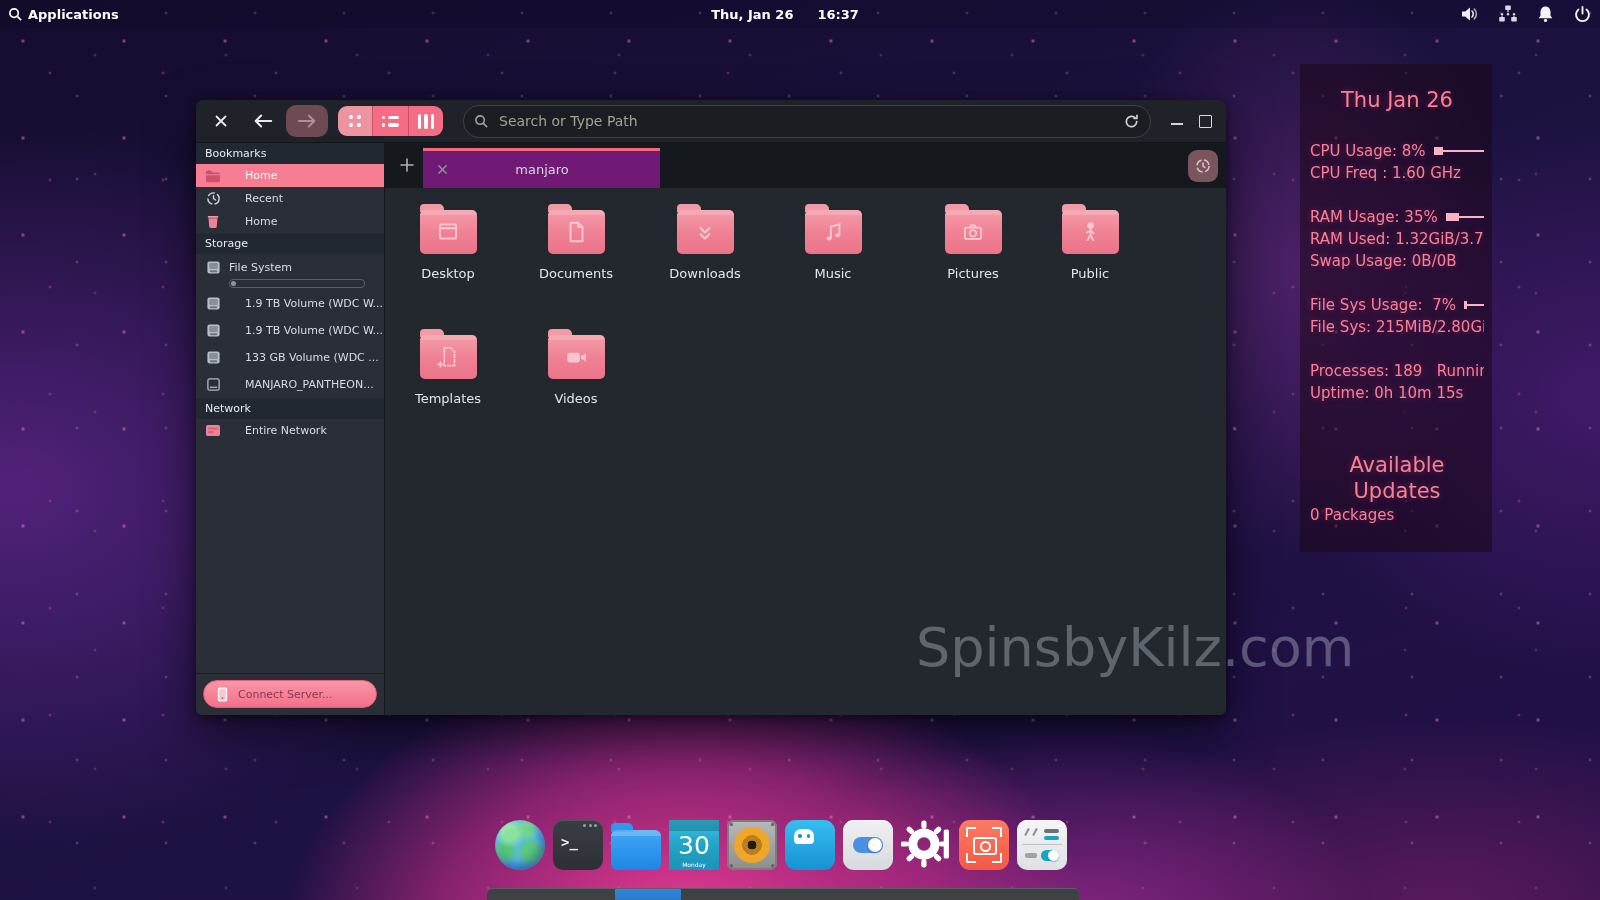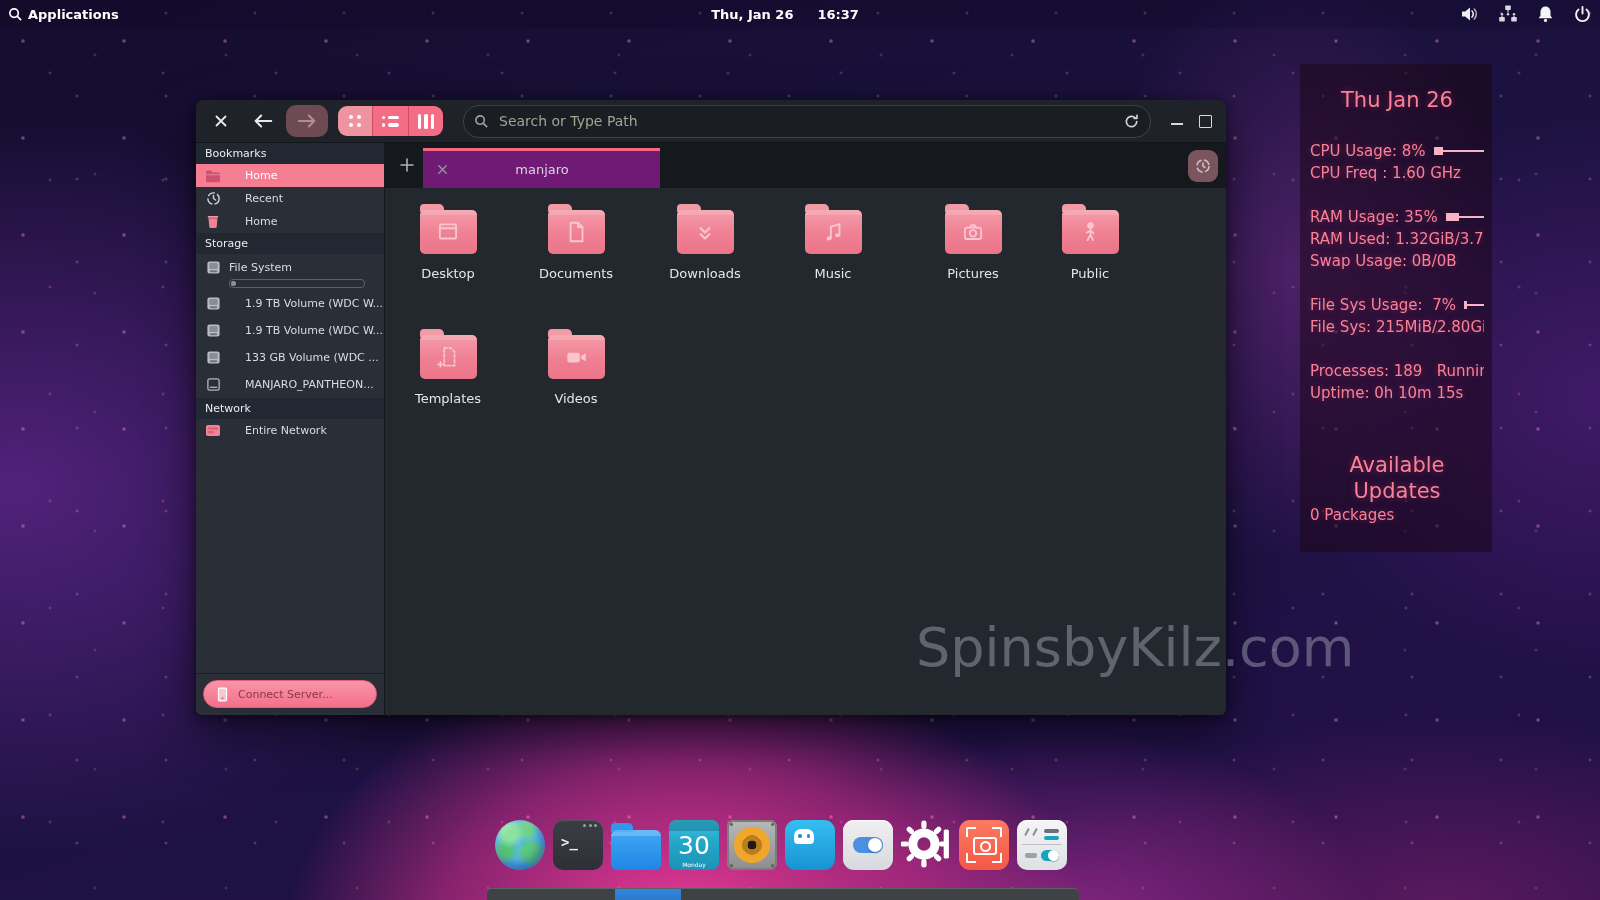--- a/index.html
+++ b/index.html
@@ -131,21 +131,21 @@
     box-shadow:inset -4px -6px 10px rgba(10,40,110,.4), inset 2px 3px 6px rgba(255,255,255,.25);}
   .ico-term{width:50px;height:50px;border-radius:10px;background:linear-gradient(180deg,#3a3e44,#2d3036);
     box-shadow:inset 0 1px 0 rgba(255,255,255,.12);}
   .ico-term .prompt{position:absolute;left:8px;top:14px;font-family:"DejaVu Sans Mono","Liberation Mono",monospace;
     font-size:14px;color:#eef1f4;font-weight:bold;}
   .ico-term .winbtns{position:absolute;right:6px;top:4px;display:flex;gap:2.5px;}
   .ico-term .winbtns i{width:3px;height:3px;border-radius:50%;background:#9aa0a6;}
   .ico-files{width:50px;height:40px;margin-top:10px;border-radius:6px;background:linear-gradient(180deg,#42a7f5,#1e86e5);position:relative;}
   .ico-files::before{content:'';position:absolute;top:-7px;left:0;width:22px;height:9px;border-radius:4px 5px 0 0;background:#2f97ee;}
   .ico-files::after{content:'';position:absolute;top:0;left:0;right:0;height:6px;border-radius:6px 6px 0 0;background:rgba(255,255,255,.22);}
-  .ico-cal{width:50px;height:50px;border-radius:7px;background:linear-gradient(180deg,#3cc3e2 0%,#23a6c8 45%,#1b93b6 100%);
+  .ico-cal{width:50px;height:50px;border-radius:1px;background:linear-gradient(180deg,#3cc3e2 0%,#23a6c8 45%,#1b93b6 100%);
     text-align:center;color:#fff;position:relative;overflow:hidden;}
   .ico-cal::before{content:'';position:absolute;top:0;left:0;right:0;height:11px;background:rgba(10,80,105,.35);}
   .cal-day{position:relative;font-size:25px;line-height:30px;margin-top:11px;font-weight:400;}
   .cal-week{position:relative;font-size:6px;line-height:7px;}
   .ico-speaker{width:50px;height:50px;border-radius:7px;background:linear-gradient(180deg,#b9b9b9,#8d8d8d);
     display:flex;align-items:center;justify-content:center;position:relative;box-shadow:inset 0 0 0 2px #7c7c7c;}
   .ico-speaker .cone{width:36px;height:36px;border-radius:50%;background:radial-gradient(circle,#241c12 0 17%,#b97f1d 18% 38%,#f0a62a 39% 92%,#c8861f 93% 100%);}
   .ico-speaker .screw{position:absolute;width:3px;height:3px;border-radius:50%;background:#63605c;}
   .ico-blueapp{width:50px;height:50px;border-radius:11px;background:linear-gradient(180deg,#35bef0,#1792d4);position:relative;}
   .ico-blueapp .ghost{position:absolute;left:9px;top:9px;width:20px;height:15px;border-radius:7px 7px 4px 4px;background:#fff;}

